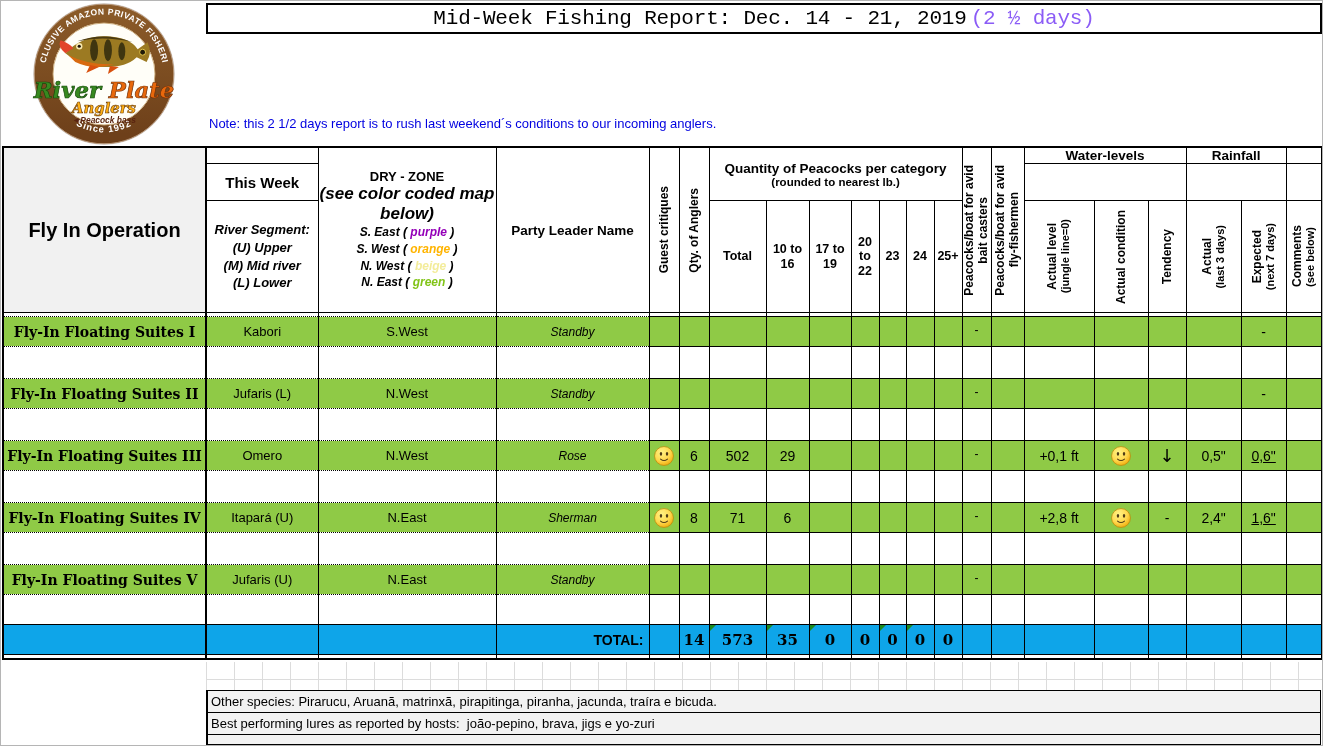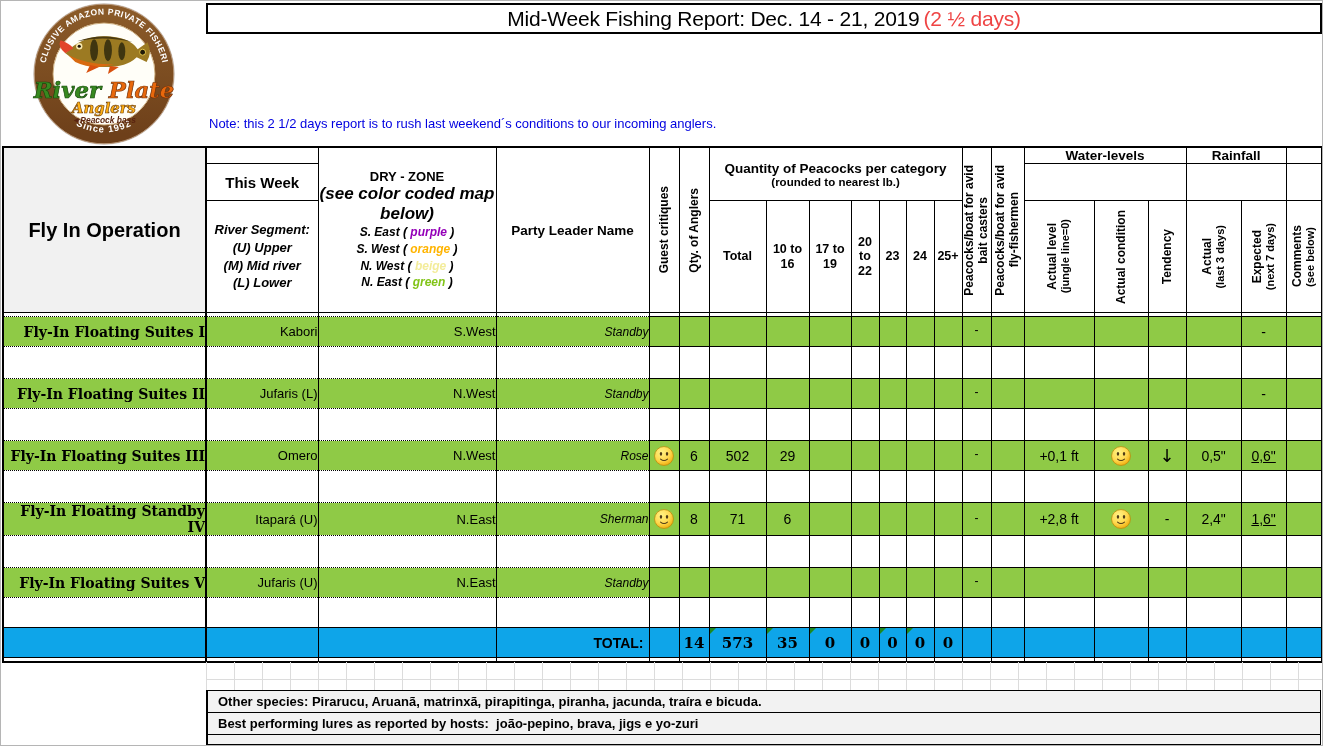--- a/index.html
+++ b/index.html
@@ -2,33 +2,33 @@
 <html style="--green: #8fca46;"><head>
 <meta charset="utf-8">
 <style>
   html,body{margin:0;padding:0;background:#fff;}
   .page{position:relative;width:1323px;height:746px;background:#fff;overflow:hidden;
         font-family:"Liberation Sans","DejaVu Sans",sans-serif;color:#000;
         border:1px solid #b5b5b5;box-sizing:border-box;}
   
   .logo{position:absolute;left:2px;top:0;width:202px;height:146px;}
   .title-box{position:absolute;left:205px;top:2px;width:1112px;height:27px;border:2px solid #000;
-             display:flex;align-items:center;justify-content:center;font-size:21px;letter-spacing:-0.2px;}
-  .title-box .blue{color:#ef4444;margin-left:4px;}
+             display:flex;align-items:center;justify-content:center;font-size:21px;letter-spacing:-0.2px;font-family:Liberation Mono, monospace;}
+  .title-box .blue{color:#8b5cf6;margin-left:4px;}
   .note{position:absolute;left:208px;top:115px;font-size:13px;color:#0000e0;}
   
   .tbl{position:absolute;left:1px;top:145px;border-collapse:collapse;table-layout:fixed;
        border:2px solid #000;background:#fff;width:1321px;}
   .tbl th,.tbl td{border:1px solid #000;padding:0;overflow:hidden;vertical-align:middle;text-align:center;}
   .tbl th{background:#fff;font-weight:bold;}
   .cA{border-right:2px solid #000 !important;}
   .dl{border-left-style:dotted !important;}
   tr.white td{border-top:none !important;border-bottom:none !important;background:#fff;}
   tr.green td{background:var(--green);}
-  tr.green td.dotH{border-top:1px dotted #000;border-bottom:1px dotted #000;text-align:right;}
+  tr.green td.dotH{border-top:1px dotted #000;border-bottom:1px dotted #000;}
   tr.total td{background:#0ea5e9;position:relative;margin-left:22px;}
   
   .hfly{font-size:20px;background:#f1f1f1 !important;}
   .hweek{font-size:15px;}
   .hseg{font-size:13px;font-style:italic;line-height:1.35;}
   .hzone .zt{font-size:13px;}
   .hzone .zs{font-size:17px;font-style:italic;font-weight:bold;}
   .hzone .zl{font-size:12px;font-style:italic;font-weight:bold;line-height:1.4;}
   .hleader{font-size:13.5px;}
   .hgrp .l1{font-size:13.5px;}
@@ -57,21 +57,21 @@
   td.flag::before{content:"";position:absolute;top:0;left:0;width:0;height:0;
                   border-top:6px solid #1e8a1e;border-right:6px solid transparent;}
   .smiley{display:inline-block;vertical-align:middle;}
   
   .gridstrip{position:absolute;left:205px;top:661px;width:1116px;height:28px;
              background:repeating-linear-gradient(to right,#dcdcdc 0 1px,transparent 1px 28px);}
   .gridstrip .hline{position:absolute;left:0;top:17px;width:100%;height:1px;background:#dcdcdc;}
   .notes{position:absolute;left:205px;top:689px;width:1112px;height:53px;background:#f2f2f2;
          border:1px solid #000;border-left:2px solid #000;}
   .notes .nrow{height:21px;line-height:21px;border-bottom:1px solid #000;font-size:13px;
-               padding-left:10px;white-space:pre;font-weight:bold;}
+               padding-left:3px;white-space:pre;}
   .notes .nempty{height:10px;}
 </style>
 </head>
 <body>
 
 <div class="page">
 
   <svg class="logo" viewBox="0 0 204 146">
     <defs>
       <radialGradient id="smg" cx="38%" cy="30%" r="80%">
@@ -422,21 +422,21 @@
           <td></td>
           <td class="dl"></td>
           <td></td>
           <td class="dl"></td>
           <td class="dl"></td>
           <td></td>
           <td class="dl"></td>
           <td></td>
         </tr>
         <tr class="green" style="height: 30px;">
-          <td class="cA dotH rowname">Fly-In Floating Standby IV</td>
+          <td class="cA dotH rowname">Fly-In Floating Suites IV</td>
           <td class="dotH seg">Itapará (U)</td>
           <td class="dotH seg">N.East</td>
           <td class="dotH leader">Sherman</td>
           <td class="num"><svg class="smiley" width="22" height="22" viewBox="0 0 24 24">
               <circle cx="12" cy="12" r="10.3" fill="url(#smg)" stroke="#b8860b" stroke-width="0.8"></circle>
               <ellipse cx="8.7" cy="9.6" rx="1.3" ry="2.1" fill="#4e3b16"></ellipse>
               <ellipse cx="15.3" cy="9.6" rx="1.3" ry="2.1" fill="#4e3b16"></ellipse>
               <path d="M8.2 15.3 q3.8 3 7.6 0" fill="none" stroke="#4e3b16" stroke-width="1.1" stroke-linecap="round"></path>
             </svg></td>
           <td class="num">8</td>

